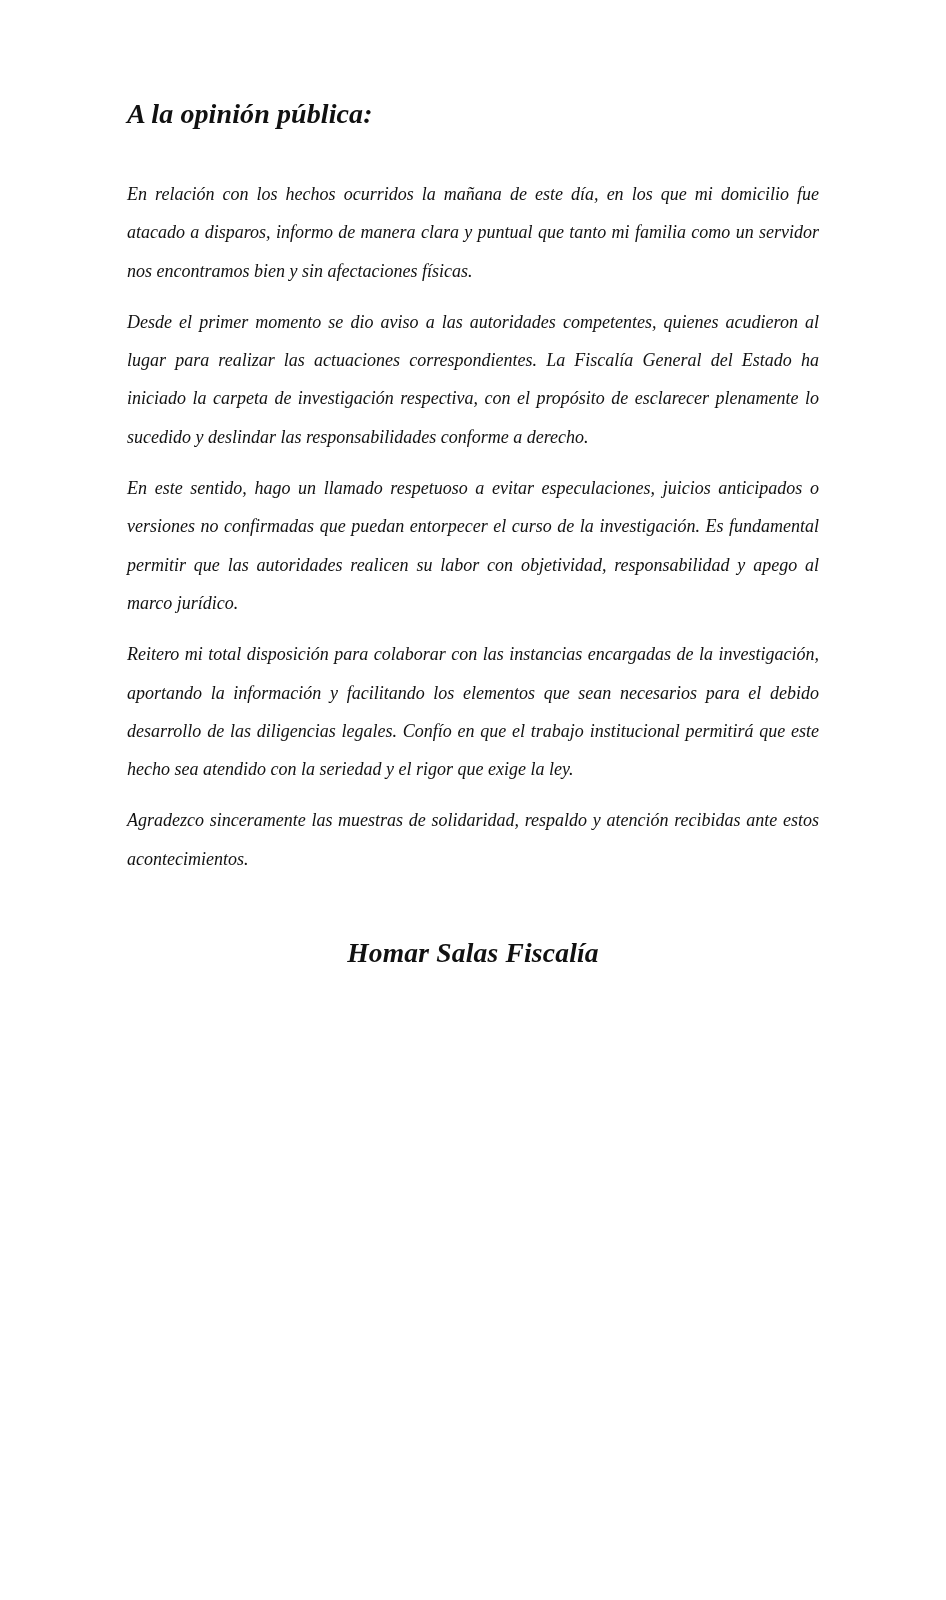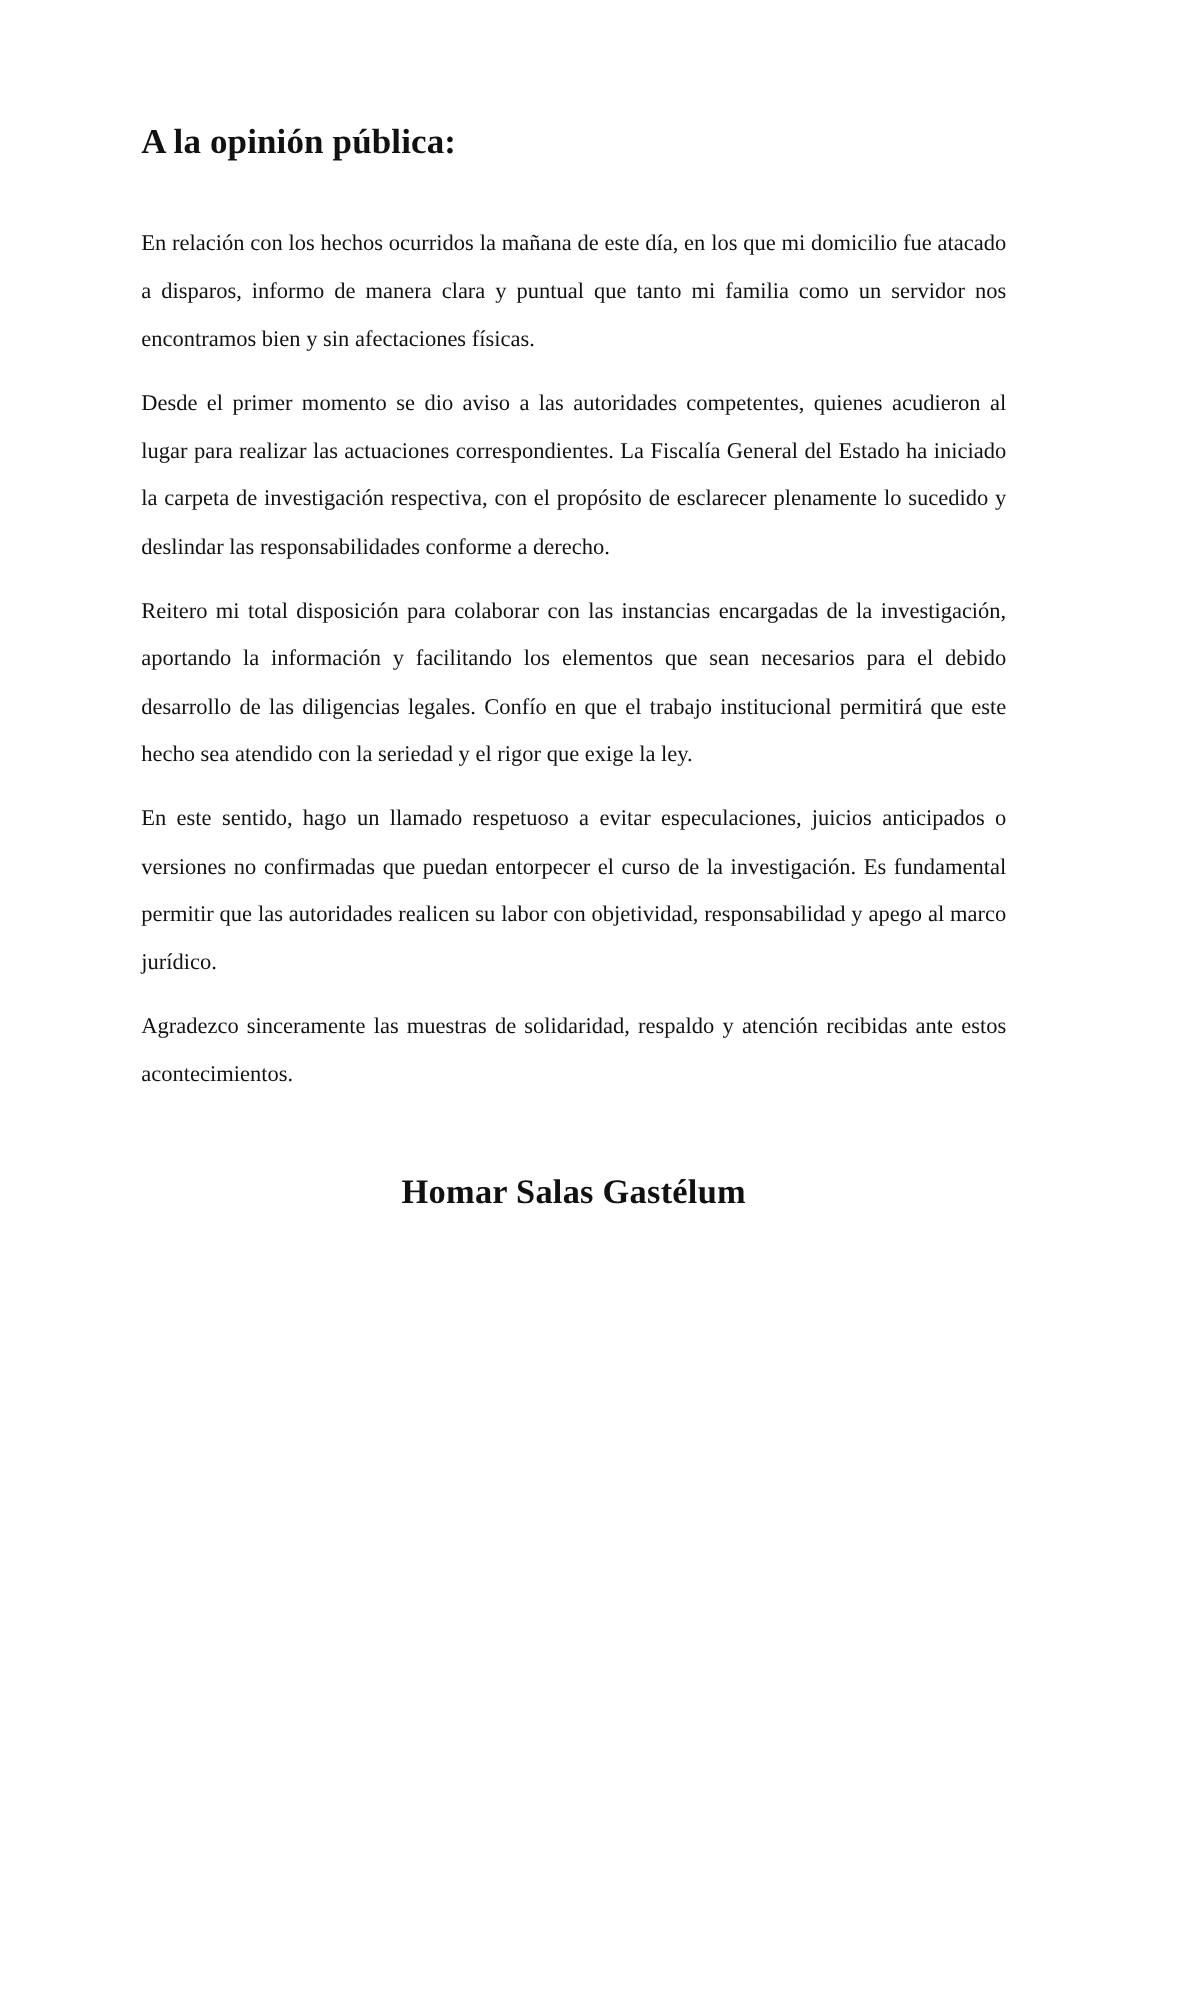--- a/index.html
+++ b/index.html
@@ -16,23 +16,24 @@
   }
   .page {
     position: relative;
     width: 946px;
     height: 1600px;
     background: #ffffff;
     box-sizing: border-box;
   }
   .content {
     position: absolute;
-    left: 113px;
+    left: 127px;
     top: 95px;
     width: 692px;
+    font-style: italic;
   }
   .doc-heading {
     font-size: 28px;
     font-weight: bold;
     line-height: 38px;
     text-align: left;
     margin: 0 0 42px 0;
     letter-spacing: 0.1px;
   }
   .doc-paragraph {
@@ -62,24 +63,24 @@
 
 <div class="page">
   <div class="content">
 
     <h1 class="doc-heading">A la opinión pública:</h1>
 
     <p class="doc-paragraph">En relación con los hechos ocurridos la mañana de este día, en los que mi domicilio fue atacado a disparos, informo de manera clara y puntual que tanto mi familia como un servidor nos encontramos bien y sin afectaciones físicas.</p>
 
     <p class="doc-paragraph">Desde el primer momento se dio aviso a las autoridades competentes, quienes acudieron al lugar para realizar las actuaciones correspondientes. La Fiscalía General del Estado ha iniciado la carpeta de investigación respectiva, con el propósito de esclarecer plenamente lo sucedido y deslindar las responsabilidades conforme a derecho.</p>
 
+    <p class="doc-paragraph">En este sentido, hago un llamado respetuoso a evitar especulaciones, juicios anticipados o versiones no confirmadas que puedan entorpecer el curso de la investigación. Es fundamental permitir que las autoridades realicen su labor con objetividad, responsabilidad y apego al marco jurídico.</p>
+
     <p class="doc-paragraph">Reitero mi total disposición para colaborar con las instancias encargadas de la investigación, aportando la información y facilitando los elementos que sean necesarios para el debido desarrollo de las diligencias legales. Confío en que el trabajo institucional permitirá que este hecho sea atendido con la seriedad y el rigor que exige la ley.</p>
-
-    <p class="doc-paragraph">En este sentido, hago un llamado respetuoso a evitar especulaciones, juicios anticipados o versiones no confirmadas que puedan entorpecer el curso de la investigación. Es fundamental permitir que las autoridades realicen su labor con objetividad, responsabilidad y apego al marco jurídico.</p>
 
     <p class="doc-paragraph">Agradezco sinceramente las muestras de solidaridad, respaldo y atención recibidas ante estos acontecimientos.</p>
 
     <div class="signature-block">
-      <span class="signature-name">Homar Salas Gastélum</span>
+      <span class="signature-name">Homar Salas Fiscalía</span>
     </div>
 
   </div>
 </div>
 
 </body></html>

